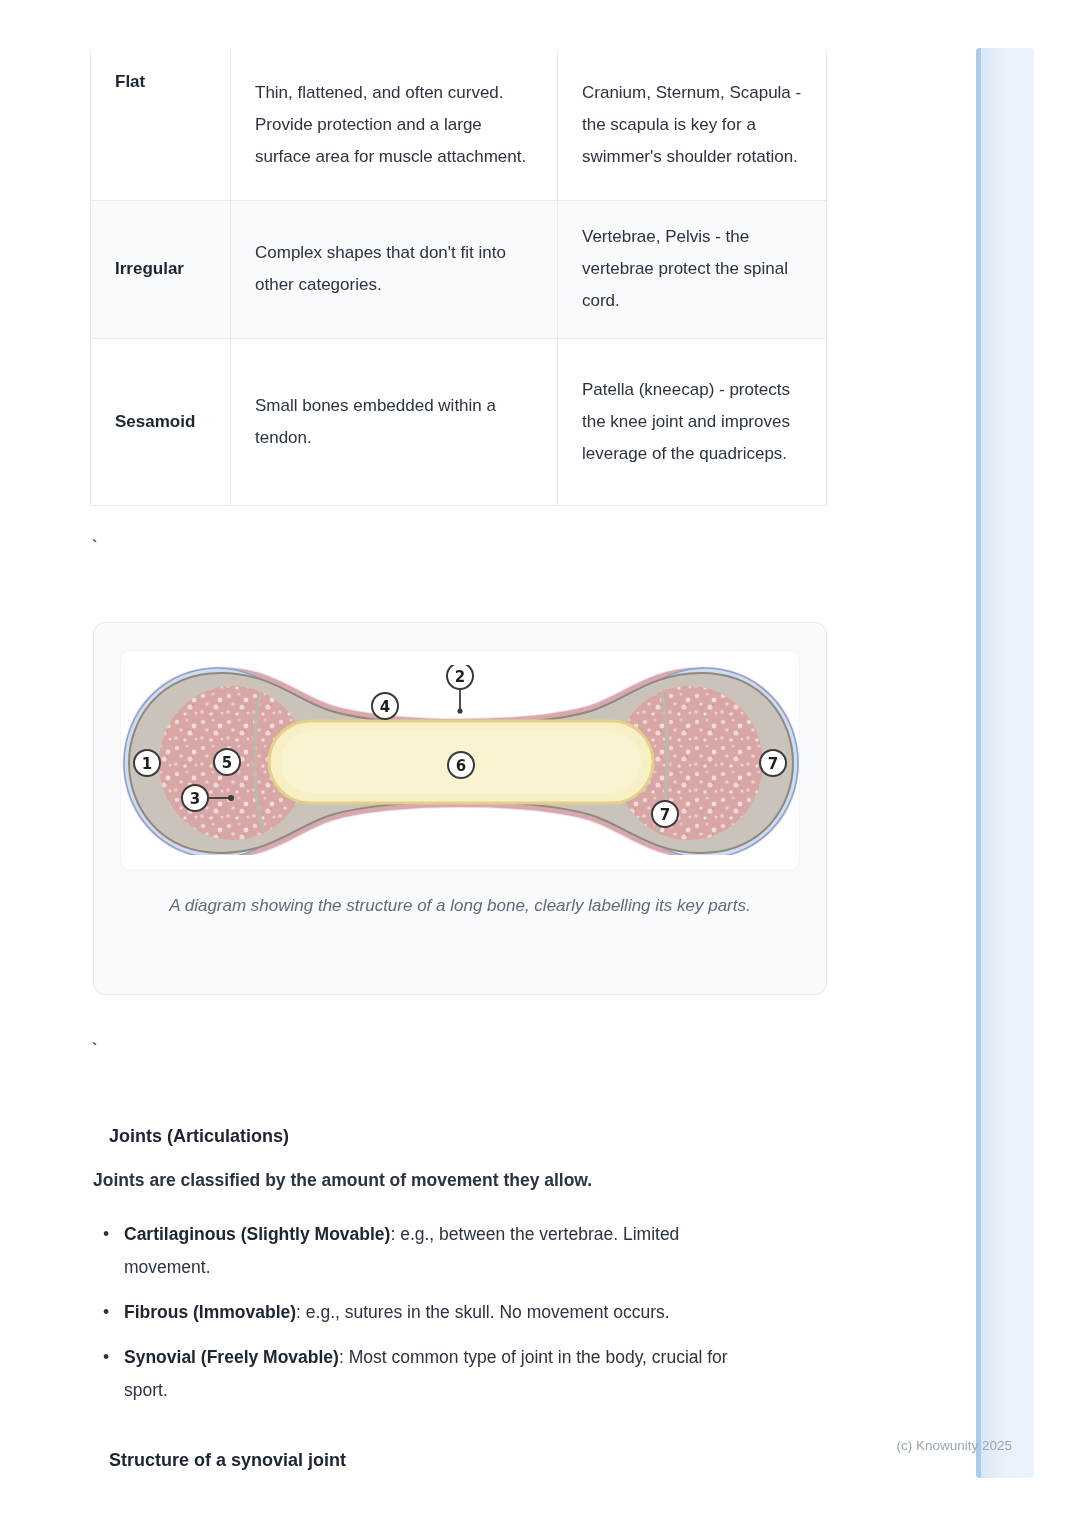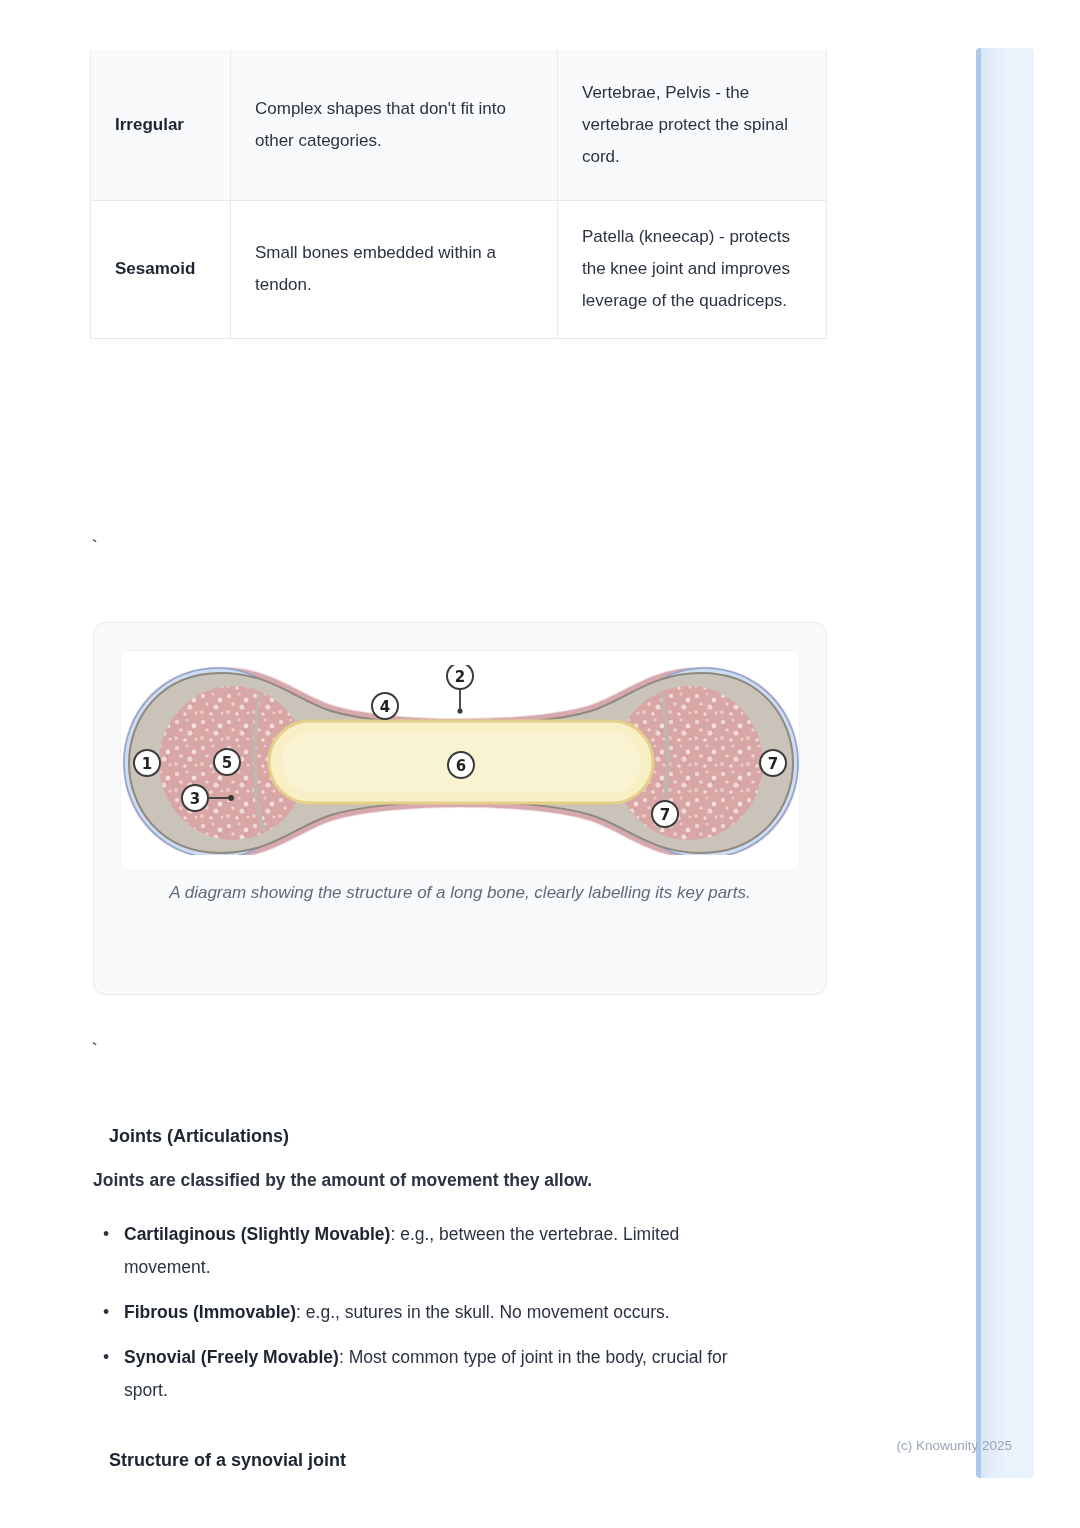--- a/index.html
+++ b/index.html
@@ -32,21 +32,21 @@
   .figure-card{
     position:absolute;left:93px;top:622px;width:734px;height:373px;
     background:#f8fafc;border:1px solid #e5eaf1;border-radius:12px;box-sizing:border-box;
   }
   .figure-box{
     position:absolute;left:26px;top:27px;width:680px;height:221px;
     background:#ffffff;border:1px solid #f0f3f7;border-radius:10px;box-sizing:border-box;overflow:hidden;
   }
   .figure-box svg{position:absolute;left:0px;top:14px;}
   .figure-caption{
-    position:absolute;top:254px;left:0;right:0;margin:0 auto;max-width:620px;
+    position:absolute;top:267px;left:0;right:0;margin:0 auto;max-width:620px;
     text-align:center;font-style:italic;font-size:17px;line-height:31px;color:#5f6b7a;
   }
   
   .h-section{
     position:absolute;left:93px;margin:16px;font-size:18px;line-height:28px;
     font-weight:bold;color:#1d2531;
   }
   .h-joints{top:1106px;}
   .h-structure{top:1430px;}
   .p-intro{
@@ -80,20 +80,25 @@
 
 <div class="page">
 
   <table class="bones-table">
     <colgroup>
       <col style="width:140px">
         <col style="width:327px">
         <col style="width:269px">
     </colgroup>
     <tbody id="bone-table-body">
+        <tr>
+          <td class="cell-type cell-top">Flat</td>
+          <td class="cell-desc">Thin, flattened, and often curved. Provide protection and a large surface area for muscle attachment.</td>
+          <td class="cell-ex">Cranium, Sternum, Scapula - the scapula is key for a swimmer's shoulder rotation.</td>
+        </tr>
         <tr class="alt">
           <td class="cell-type">Irregular</td>
           <td class="cell-desc">Complex shapes that don't fit into other categories.</td>
           <td class="cell-ex">Vertebrae, Pelvis - the vertebrae protect the spinal cord.</td>
         </tr>
         <tr>
           <td class="cell-type">Sesamoid</td>
           <td class="cell-desc">Small bones embedded within a tendon.</td>
           <td class="cell-ex">Patella (kneecap) - protects the knee joint and improves leverage of the quadriceps.</td>
         </tr>

